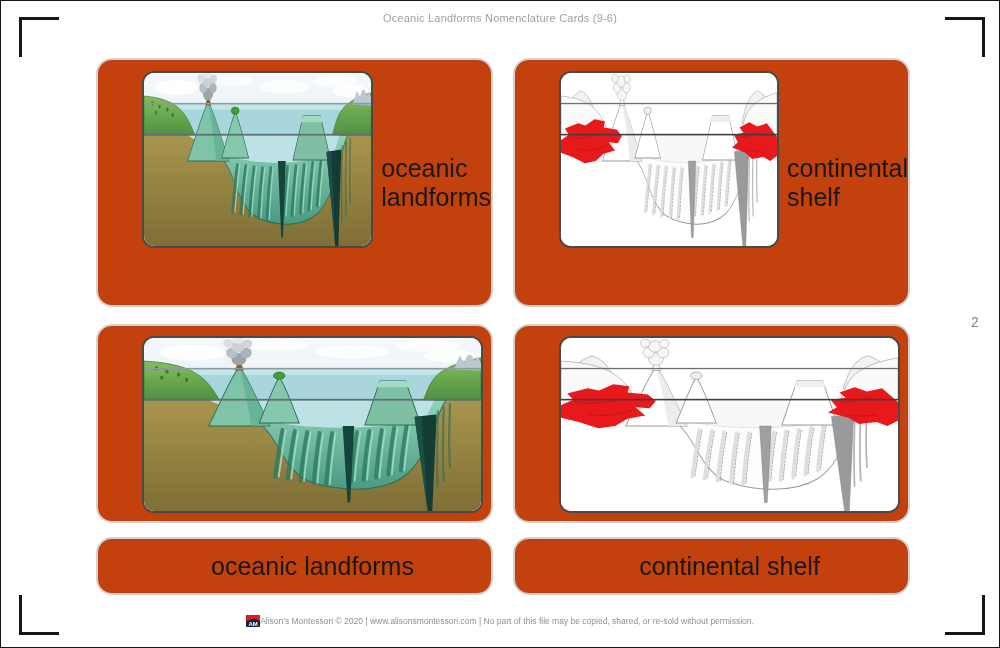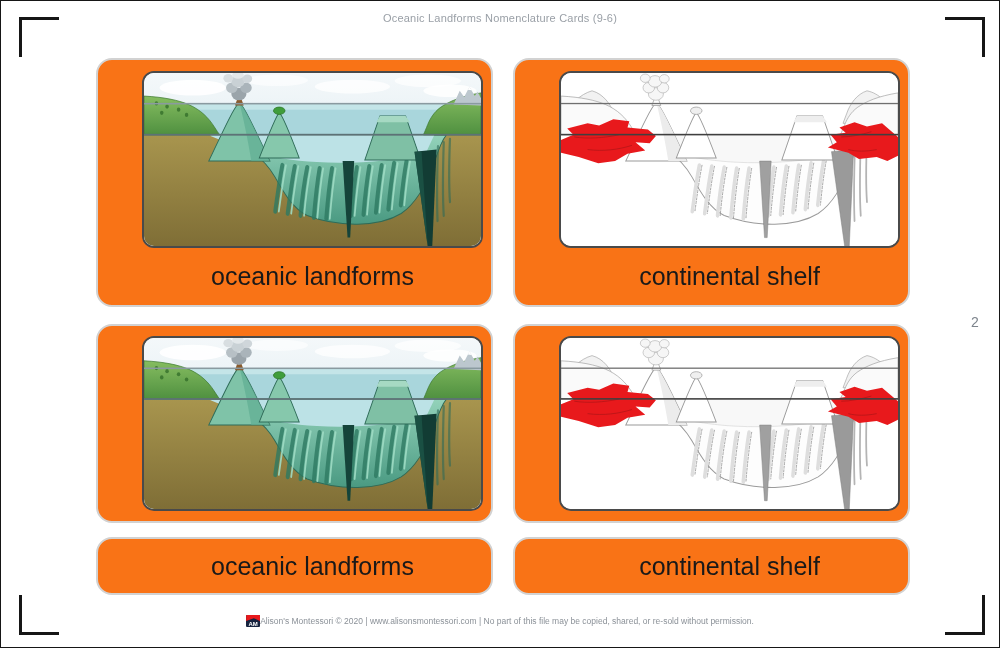--- a/index.html
+++ b/index.html
@@ -8,21 +8,21 @@
 
   .crop{position:absolute;width:37px;height:37px;}
   .crop.tl{left:18px;top:16px;border-left:3px solid #161616;border-top:3px solid #161616;}
   .crop.tr{left:944px;top:16px;border-right:3px solid #161616;border-top:3px solid #161616;}
   .crop.bl{left:18px;top:594px;border-left:3px solid #161616;border-bottom:3px solid #161616;}
   .crop.br{left:944px;top:594px;border-right:3px solid #161616;border-bottom:3px solid #161616;}
 
   .header{position:absolute;top:11px;left:0;width:100%;text-align:center;font-size:11px;color:#999fa6;letter-spacing:.2px;}
   .page-number{position:absolute;left:962px;top:313px;width:24px;text-align:center;font-size:14px;color:#7d848c;}
 
-  .card{position:absolute;background:#f97316;border:2px solid #d2d2d2;border-radius:16px;box-sizing:border-box;display:flex;flex-direction:column;padding-left:36px;}
+  .card{position:absolute;background:#c2410c;border:2px solid #d2d2d2;border-radius:16px;box-sizing:border-box;display:flex;flex-direction:row;padding-left:36px;}
   .card.tl{left:95px;top:57px;width:397px;height:249px;}
   .card.tr{left:512px;top:57px;width:397px;height:249px;}
   .card.blp{left:95px;top:323px;width:397px;height:199px;}
   .card.brp{left:512px;top:323px;width:397px;height:199px;}
   .card.bll{left:95px;top:536px;width:397px;height:58px;}
   .card.brl{left:512px;top:536px;width:397px;height:58px;}
 
   .pic-frame{margin:11px 8px 0 8px;height:173px;border:2px solid #4a4a4a;border-radius:12px;overflow:hidden;background:#fff;}
   .card.blp .pic-frame,.card.brp .pic-frame{margin:10px 8px;height:173px;}
   .pic-frame svg{display:block;width:100%;height:100%;}

